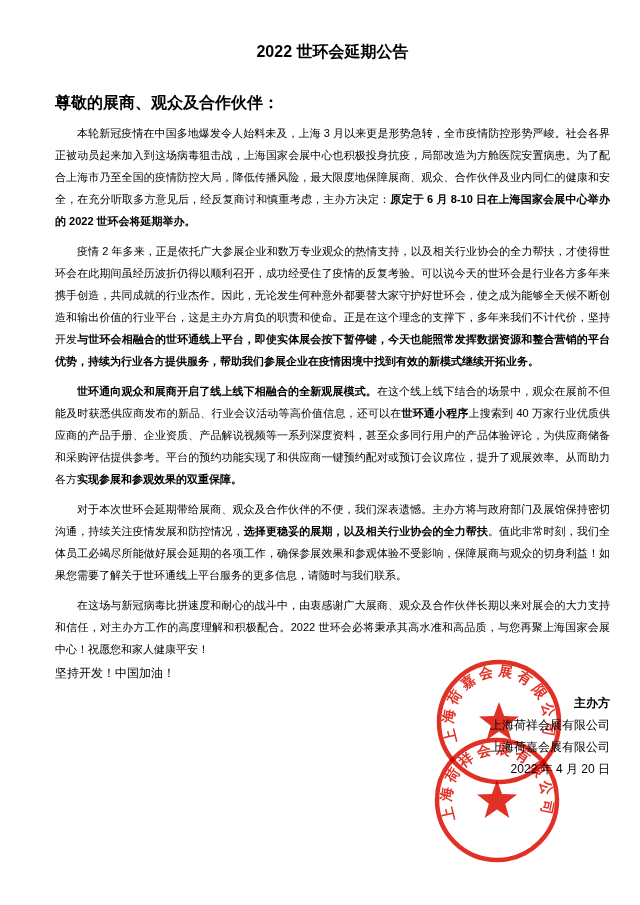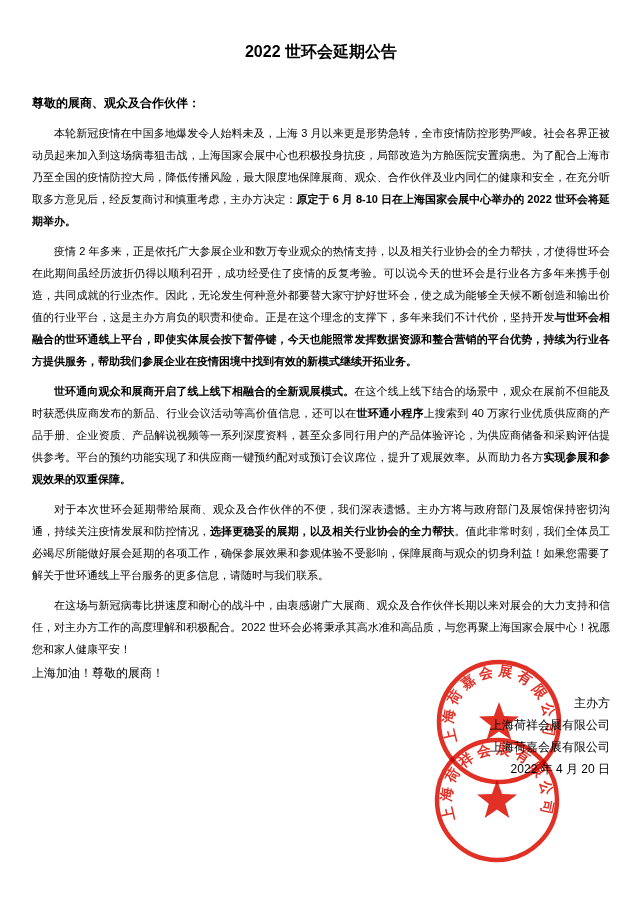--- a/index.html
+++ b/index.html
@@ -6,32 +6,32 @@
   .page {
     position: relative;
     width: 640px;
     height: 905px;
     background: #ffffff;
     font-family: "Liberation Sans", sans-serif;
     color: #000000;
     overflow: hidden;
   }
   .content {
-    padding: 40px 30px 0 32px;
+    padding: 40px 30px 0 55px;
   }
   .doc-title {
     margin: 0;
     font-size: 16px;
     line-height: 24px;
     font-weight: bold;
     text-align: center;
   }
   .salutation {
     margin: 28px 0 0 0;
-    font-size: 12px;
+    font-size: 16px;
     line-height: 22px;
     font-weight: bold;
   }
   .para {
     margin: 8px 0 0 0;
     font-size: 11px;
     line-height: 22px;
     text-indent: 2em;
     text-align: justify;
   }
@@ -41,21 +41,21 @@
     font-size: 12px;
     line-height: 22px;
     text-indent: 0;
   }
   .signature {
     margin: 8px 0 0 0;
     font-size: 12px;
     line-height: 22px;
     text-align: right;
   }
-  .sig-role { font-weight: normal; }
+  .sig-role { font-weight: bold; }
   .stamp {
     position: absolute;
     width: 140px;
     height: 140px;
     mix-blend-mode: multiply;
     opacity: 0.95;
     pointer-events: none;
   }
   .stamp text {
     font-family: "Liberation Sans", sans-serif;
@@ -79,21 +79,21 @@
     <p class="para"><span>本轮新冠疫情在中国多地爆发令人始料未及，上海 3 月以来更是形势急转，全市疫情防控形势严峻。社会各界正被动员起来加入到这场病毒狙击战，上海国家会展中心也积极投身抗疫，局部改造为方舱医院安置病患。为了配合上海市乃至全国的疫情防控大局，降低传播风险，最大限度地保障展商、观众、合作伙伴及业内同仁的健康和安全，在充分听取多方意见后，经反复商讨和慎重考虑，主办方决定：</span><b>原定于 6 月 8-10 日在上海国家会展中心举办的 2022 世环会将延期举办。</b></p>
 
     <p class="para"><span>疫情 2 年多来，正是依托广大参展企业和数万专业观众的热情支持，以及相关行业协会的全力帮扶，才使得世环会在此期间虽经历波折仍得以顺利召开，成功经受住了疫情的反复考验。可以说今天的世环会是行业各方多年来携手创造，共同成就的行业杰作。因此，无论发生何种意外都要替大家守护好世环会，使之成为能够全天候不断创造和输出价值的行业平台，这是主办方肩负的职责和使命。正是在这个理念的支撑下，多年来我们不计代价，坚持开发</span><b>与世环会相融合的世环通线上平台，即使实体展会按下暂停键，今天也能照常发挥数据资源和整合营销的平台优势，持续为行业各方提供服务，帮助我们参展企业在疫情困境中找到有效的新模式继续开拓业务。</b></p>
 
     <p class="para"><b>世环通向观众和展商开启了线上线下相融合的全新观展模式。</b><span>在这个线上线下结合的场景中，观众在展前不但能及时获悉供应商发布的新品、行业会议活动等高价值信息，还可以在</span><b>世环通小程序</b><span>上搜索到 40 万家行业优质供应商的产品手册、企业资质、产品解说视频等一系列深度资料，甚至众多同行用户的产品体验评论，为供应商储备和采购评估提供参考。平台的预约功能实现了和供应商一键预约配对或预订会议席位，提升了观展效率。从而助力各方</span><b>实现参展和参观效果的双重保障。</b></p>
 
     <p class="para"><span>对于本次世环会延期带给展商、观众及合作伙伴的不便，我们深表遗憾。主办方将与政府部门及展馆保持密切沟通，持续关注疫情发展和防控情况，</span><b>选择更稳妥的展期，以及相关行业协会的全力帮扶</b><span>。值此非常时刻，我们全体员工必竭尽所能做好展会延期的各项工作，确保参展效果和参观体验不受影响，保障展商与观众的切身利益！如果您需要了解关于世环通线上平台服务的更多信息，请随时与我们联系。</span></p>
 
     <p class="para"><span>在这场与新冠病毒比拼速度和耐心的战斗中，由衷感谢广大展商、观众及合作伙伴长期以来对展会的大力支持和信任，对主办方工作的高度理解和积极配合。2022 世环会必将秉承其高水准和高品质，与您再聚上海国家会展中心！祝愿您和家人健康平安！</span></p>
 
-    <p class="para closing-line">上海加油！尊敬的展商！</p>
+    <p class="para closing-line">坚持开发！中国加油！</p>
 
     <div class="signature">
       <div class="sig-role">主办方</div>
       <div>上海荷祥会展有限公司</div>
       <div>上海荷嘉会展有限公司</div>
       <div>2022 年 4 月 20 日</div>
     </div>
   </div>
 
   <svg class="stamp" id="stamp-top" viewBox="0 0 140 140" xmlns="http://www.w3.org/2000/svg">

